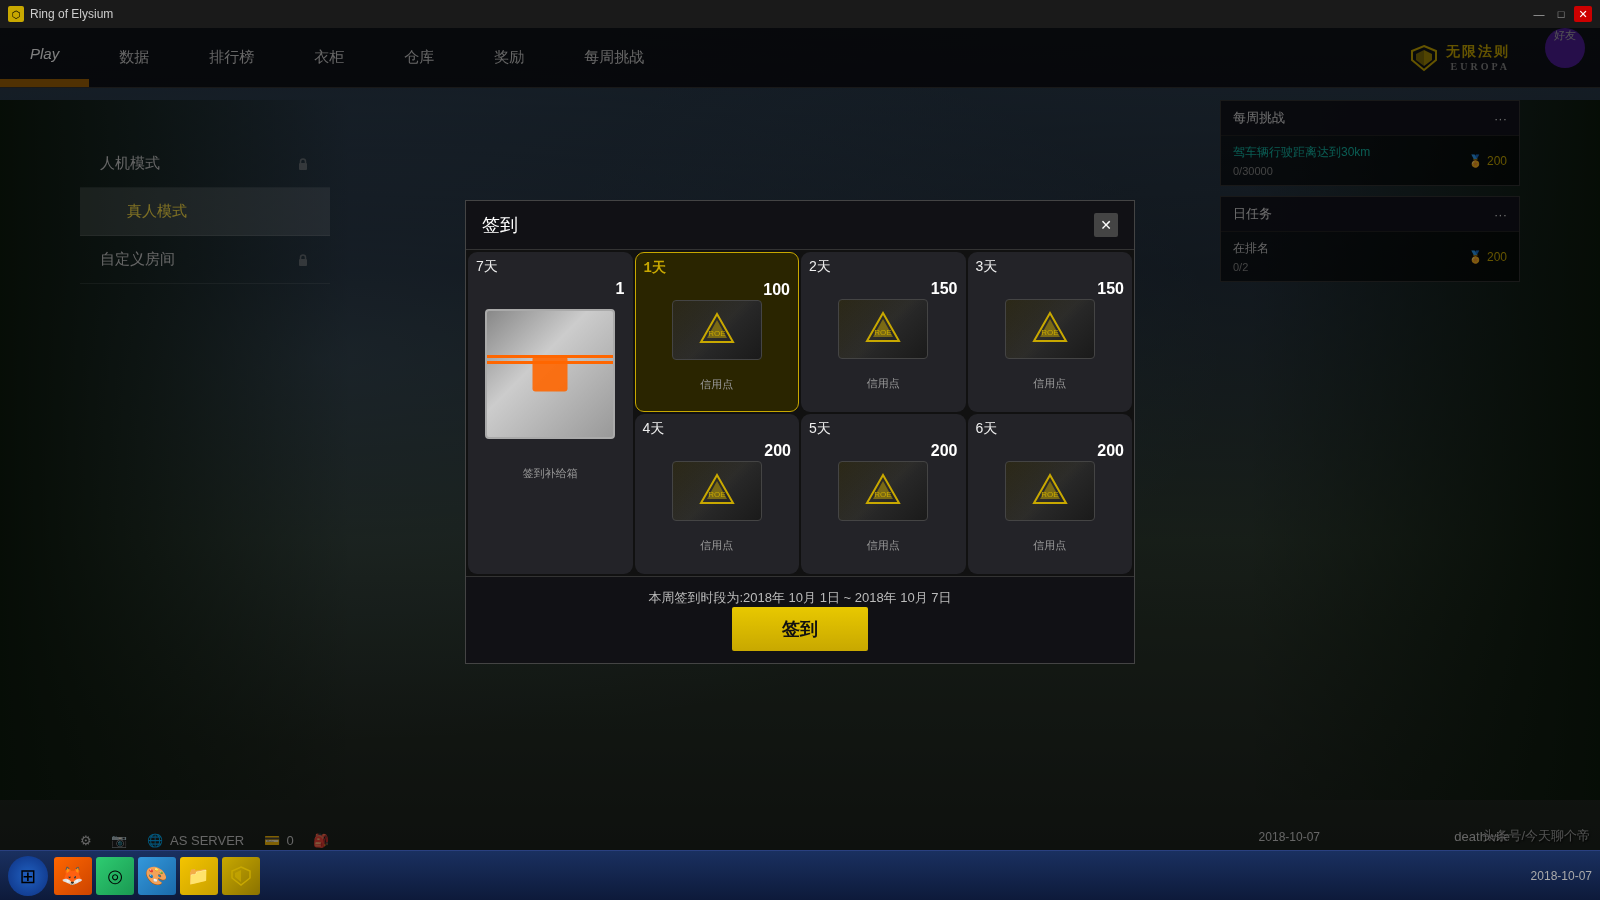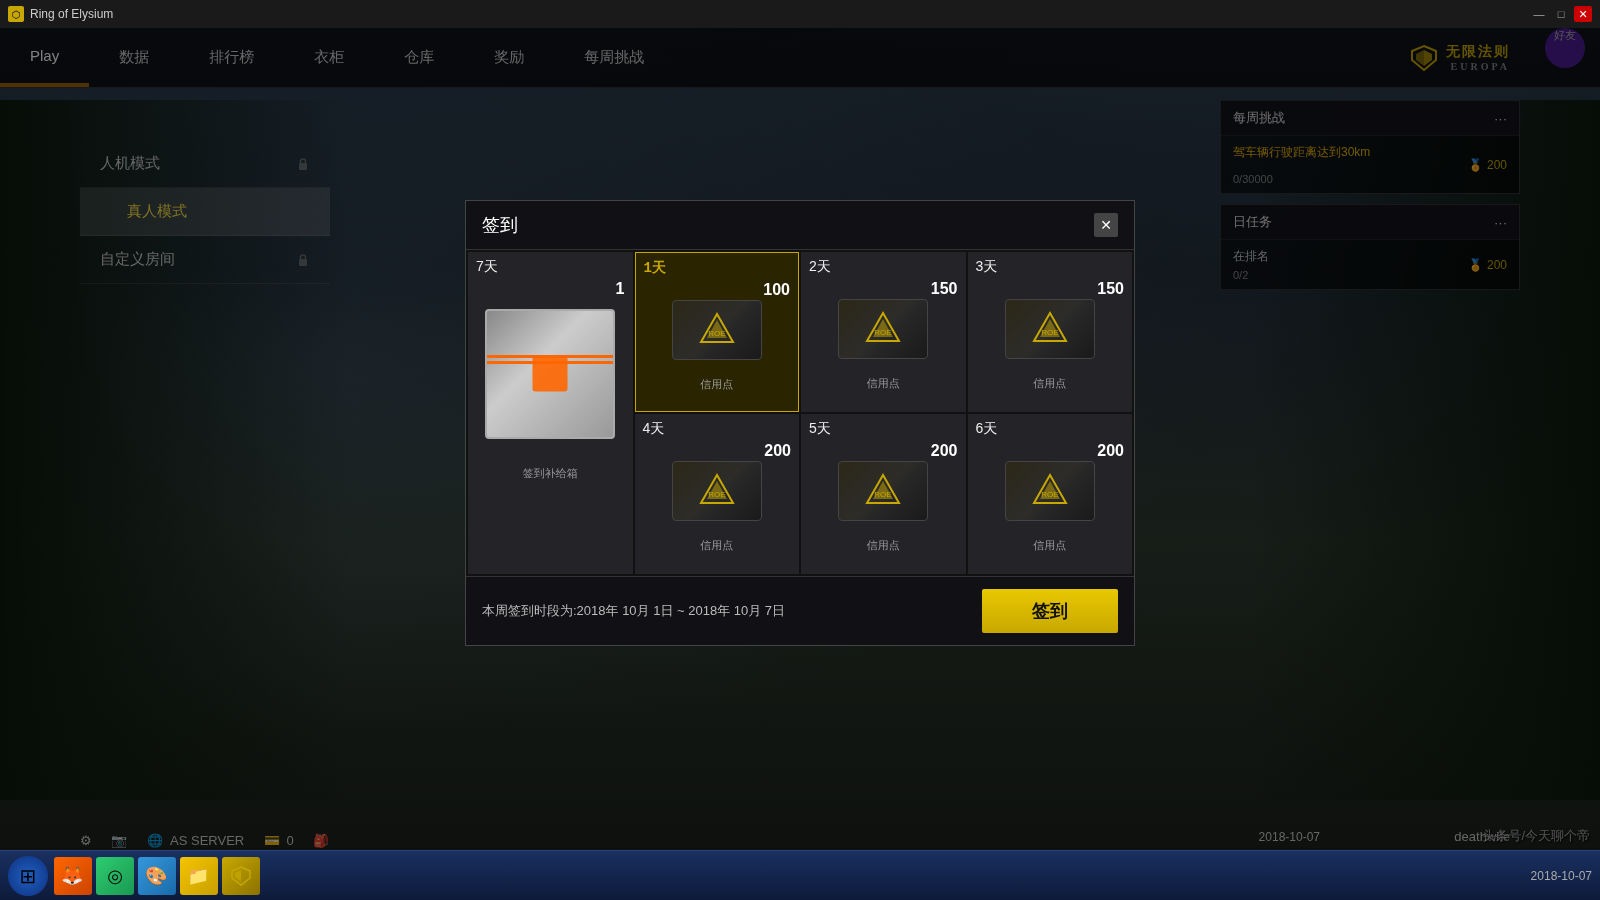--- a/index.html
+++ b/index.html
@@ -112,21 +112,22 @@
       display: flex;
       align-items: center;
       color: #ccc;
       font-size: 15px;
       cursor: pointer;
       position: relative;
       transition: color 0.2s;
     }
     .nav-item.active {
       color: #fff;
-      border-bottom: 4px solid #a16207;
+      border-bottom: 8px solid #a16207;
+      font-style: italic;
     }
     .nav-logo {
       margin-left: auto;
       display: flex;
       align-items: center;
       padding-right: 20px;
       color: #c8a800;
       font-size: 18px;
       font-weight: bold;
       font-family: Liberation Serif, serif;
@@ -283,20 +284,21 @@
       grid-template-columns: repeat(4, 1fr);
       gap: 2px;
       padding: 2px;
       background: #111;
     }
     .day-cell {
       background: #232328;
       padding: 0;
       position: relative;
       min-height: 160px;
+      border-radius: 9px;
     }
     .day-cell.active-day {
       background: #2a2500;
       border: 1px solid #c8a800;
     }
     .day-label-row {
       padding: 6px 8px 4px;
       display: flex;
       align-items: center;
     }
@@ -395,20 +397,21 @@
     }
 
     
     .dialog-footer {
       background: #111115;
       padding: 12px 16px;
       display: flex;
       align-items: center;
       justify-content: space-between;
       border-top: 1px solid #333;
+      flex-direction: column;
     }
     .dialog-date-text {
       color: #bbb;
       font-size: 13px;
     }
     .checkin-btn {
       background: linear-gradient(180deg, #e8c800 0%, #c8a800 100%);
       color: #111;
       font-size: 18px;
       font-weight: bold;
@@ -559,21 +562,21 @@
 </div>
 
 <div class="right-panel">
   <div class="panel-section">
     <div class="panel-header">
       <span>每周挑战</span>
       <span style="cursor:pointer;">···</span>
     </div>
     <div class="panel-row">
       <div>
-        <div style="color:#eab308;font-size:12px;margin-bottom:12px;">驾车辆行驶距离达到30km</div>
+        <div style="color:#14b8a6;font-size:12px;margin-bottom:4px;">驾车辆行驶距离达到30km</div>
         <div class="panel-progress">0/30000</div>
       </div>
       <div class="panel-reward">
         <span>🏅</span>
         <span>200</span>
       </div>
     </div>
   </div>
   <div class="panel-section">
     <div class="panel-header">

